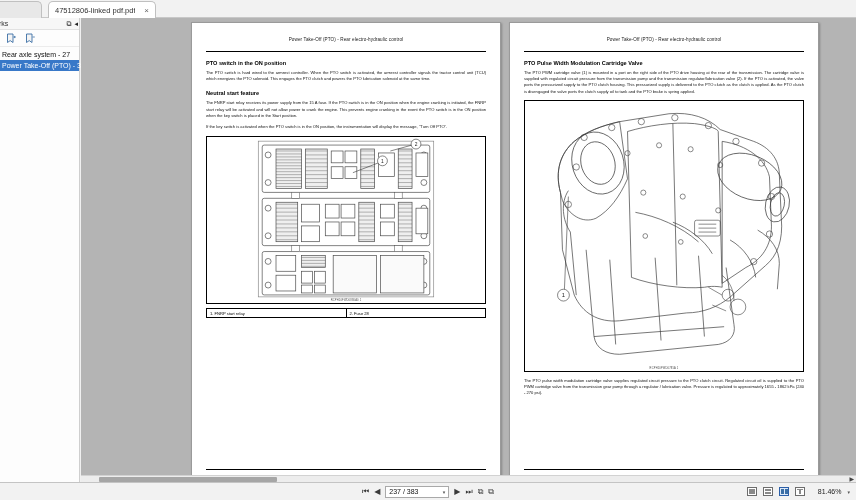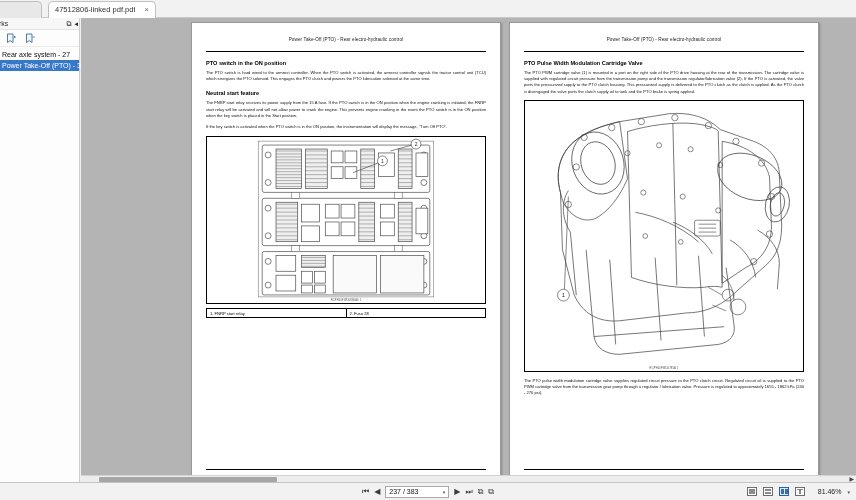--- a/index.html
+++ b/index.html
@@ -17,21 +17,21 @@
     background: #f2f2f2;
     border-bottom: 1px solid #c8c8c8;
   }
   .tab {
     position: absolute; top: 1px; height: 17px;
     background: #fbfbfb;
     border: 1px solid #c0c0c0;
     border-bottom: none;
     border-radius: 5px 5px 0 0;
     font-size: 7.5px; color: #333;
-    display: flex; align-items: flex-start;
+    display: flex; align-items: center;
     padding: 3px 6px;
     white-space: nowrap;
   }
   .tab.inactive { left: -18px; width: 60px; background: #e8e8e8; color: #555; }
   .tab.active { left: 48px; width: 108px; background: #ffffff; }
   .tab .tab-label { overflow: hidden; text-overflow: clip; }
   .tab .tab-close {
     margin-left: auto; font-size: 8px; color: #666; cursor: pointer;
     padding-left: 4px;
   }

